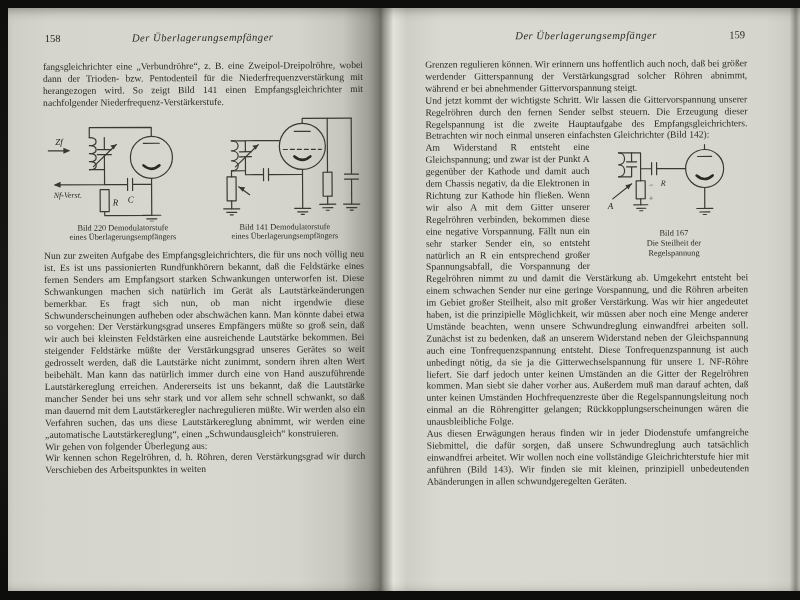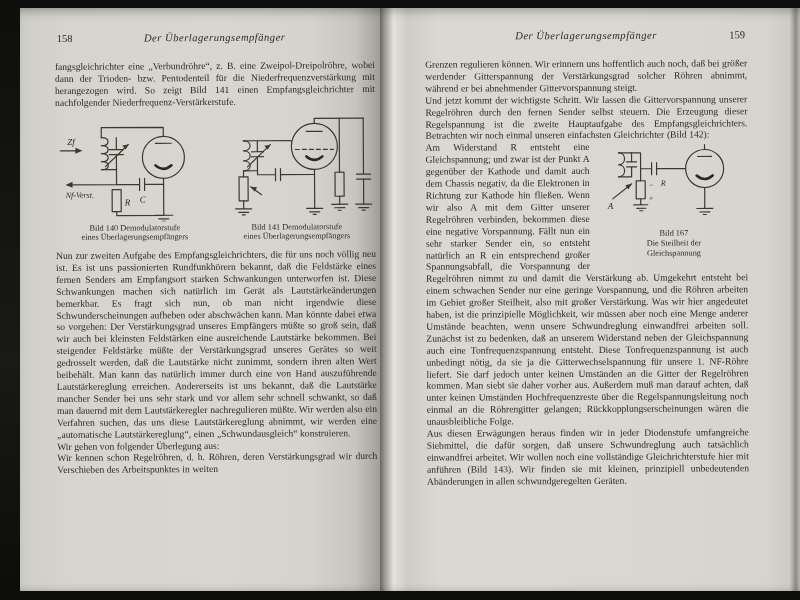--- a/index.html
+++ b/index.html
@@ -11,21 +11,21 @@
   }
   .scan {
     position:relative; width:800px; height:600px;
     background:linear-gradient(180deg,#0e0e0c 0%,#191917 60%,#0c0c0a 100%);
   }
   .page {
     position:absolute; top:8px; height:583px; overflow:hidden;
     color:#2b2922;
   }
   .page-left {
-    left:20px; width:372px;
+    left:8px; width:372px;
     background:linear-gradient(90deg,#cfcec6 0%,#d6d5cd 12%,#d8d7cf 55%,#d5d4cc 78%,#c7c6be 90%,#a09f97 97%,#78776f 100%);
     box-shadow:inset 0 9px 12px -8px rgba(35,35,30,.5), inset 0 -7px 10px -8px rgba(35,35,30,.35);
     padding-left:23px;
   }
   .page-right {
     left:380px; width:420px;
     background:linear-gradient(90deg,#6d6c64 0%,#97968e 1%,#e4e3db 3.2%,#cfcec6 6.5%,#dad9d1 14%,#d9d8d0 60%,#d6d5cd 92%,#cdccc4 97.5%,#8d8c84 99%,#c2c1b9 100%);
     box-shadow:inset 0 9px 12px -8px rgba(35,35,30,.45), inset 0 -7px 10px -8px rgba(35,35,30,.3);
   }
   .inner { position:absolute; top:24px; }
@@ -107,21 +107,21 @@
             <path class="thick" d="M100 42 q8 7 16 0"></path>
             <path class="fillhead" d="M27 27 l-7 -3 v6 z"></path>
             <path class="fillhead" d="M10 61 l7 -3 v6 z"></path>
             <path class="fillhead" d="M73 21 l-6 1 l3.4 4 z"></path>
             <text x="12" y="21">Zf</text>
             <text x="10" y="74" class="small">Nf-Verst.</text>
             <text x="69" y="82">R</text>
             <text x="84" y="79">C</text>
           </svg>
           <figcaption>
-            <div class="figcap">Bild 140  Demodulatorstufe</div>
+            <div class="figcap">Bild 220  Demodulatorstufe</div>
             <div class="figcap">eines Überlagerungsempfängers</div>
           </figcaption>
         </figure>
 
         <figure>
           <svg class="circ" width="158" height="104" viewBox="0 0 158 104">
             <g class="stroke">
               <g>
                 <circle cx="97" cy="30" r="23"></circle>
                 <path d="M89 15 h16"></path>
@@ -236,21 +236,21 @@
             <path class="thick" d="M92 33 q8 7 16 0"></path>
             <path class="fillhead" d="M27 41 l-6.4 1.4 l3.2 4.3 z"></path>
             <text x="3" y="66">A</text>
             <text x="56" y="43" class="small">R</text>
             <text x="44" y="45" class="sign">−</text>
             <text x="44" y="58" class="sign">+</text>
           </svg>
           <figcaption>
             <div class="figcap">Bild 167</div>
             <div class="figcap">Die Steilheit der</div>
-            <div class="figcap">Gleichspannung</div>
+            <div class="figcap">Regelspannung</div>
           </figcaption>
         </figure>
 
         <p class="body">Am Widerstand R entsteht eine Gleichspannung; und zwar ist der Punkt A gegenüber der Kathode und damit auch dem Chassis negativ, da die Elektronen in Richtung zur Kathode hin fließen. Wenn wir also A mit dem Gitter unserer Regelröhren verbinden, bekommen diese eine negative Vorspannung. Fällt nun ein sehr starker Sender ein, so entsteht natürlich an R ein entsprechend großer Spannungsabfall, die Vorspannung der Regelröhren nimmt zu und damit die Verstärkung ab. Umgekehrt entsteht bei einem schwachen Sender nur eine geringe Vorspannung, und die Röhren arbeiten im Gebiet großer Steilheit, also mit großer Verstärkung. Was wir hier angedeutet haben, ist die prinzipielle Möglichkeit, wir müssen aber noch eine Menge anderer Umstände beachten, wenn unsere Schwundreglung einwandfrei arbeiten soll. Zunächst ist zu bedenken, daß an unserem Widerstand neben der Gleichspannung auch eine Tonfrequenzspannung entsteht. Diese Tonfrequenzspannung ist auch unbedingt nötig, da sie ja die Gitterwechselspannung für unsere 1. NF-Röhre liefert. Sie darf jedoch unter keinen Umständen an die Gitter der Regelröhren kommen. Man siebt sie daher vorher aus. Außerdem muß man darauf achten, daß unter keinen Umständen Hochfrequenzreste über die Regelspannungsleitung noch einmal an die Röhrengitter gelangen; Rückkopplungserscheinungen wären die unausbleibliche Folge.</p>
       </div>
 
       <p class="body">Aus diesen Erwägungen heraus finden wir in jeder Diodenstufe umfangreiche Siebmittel, die dafür sorgen, daß unsere Schwundreglung auch tatsächlich einwandfrei arbeitet. Wir wollen noch eine vollständige Gleichrichterstufe hier mit anführen (Bild 143). Wir finden sie mit kleinen, prinzipiell unbedeutenden Abänderungen in allen schwundgeregelten Geräten.</p>
     </div>
   </div>
 

